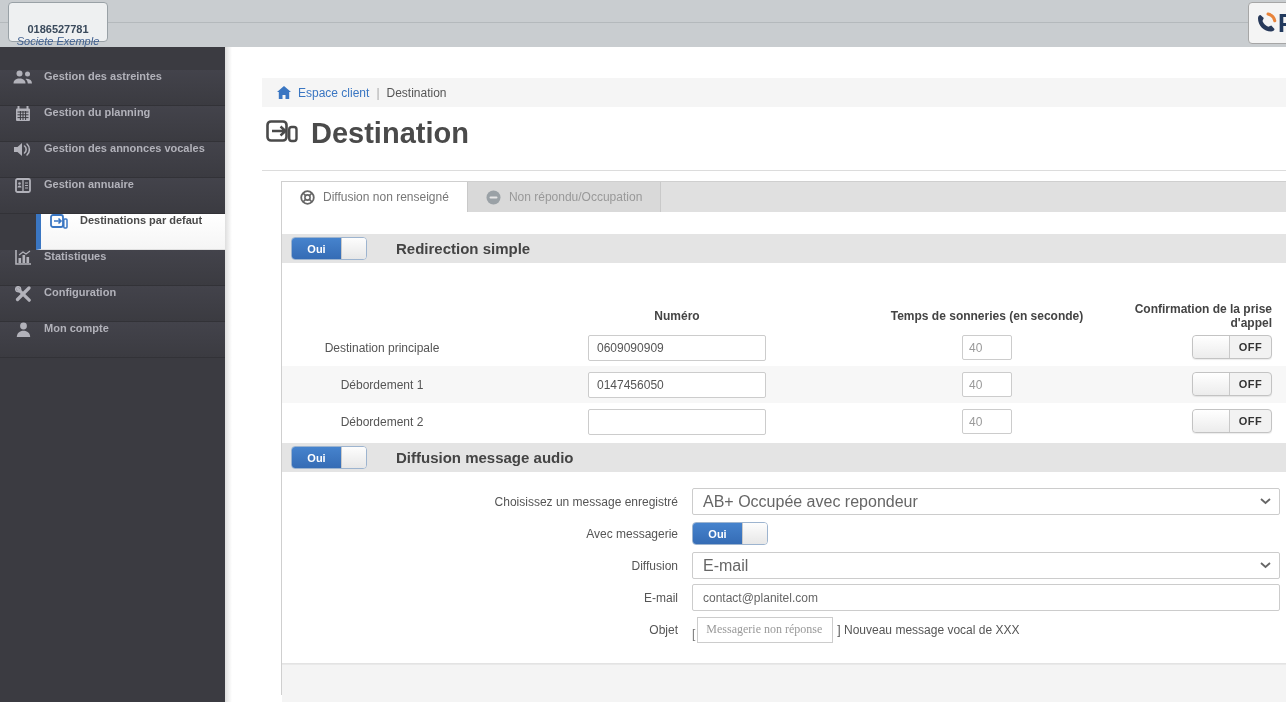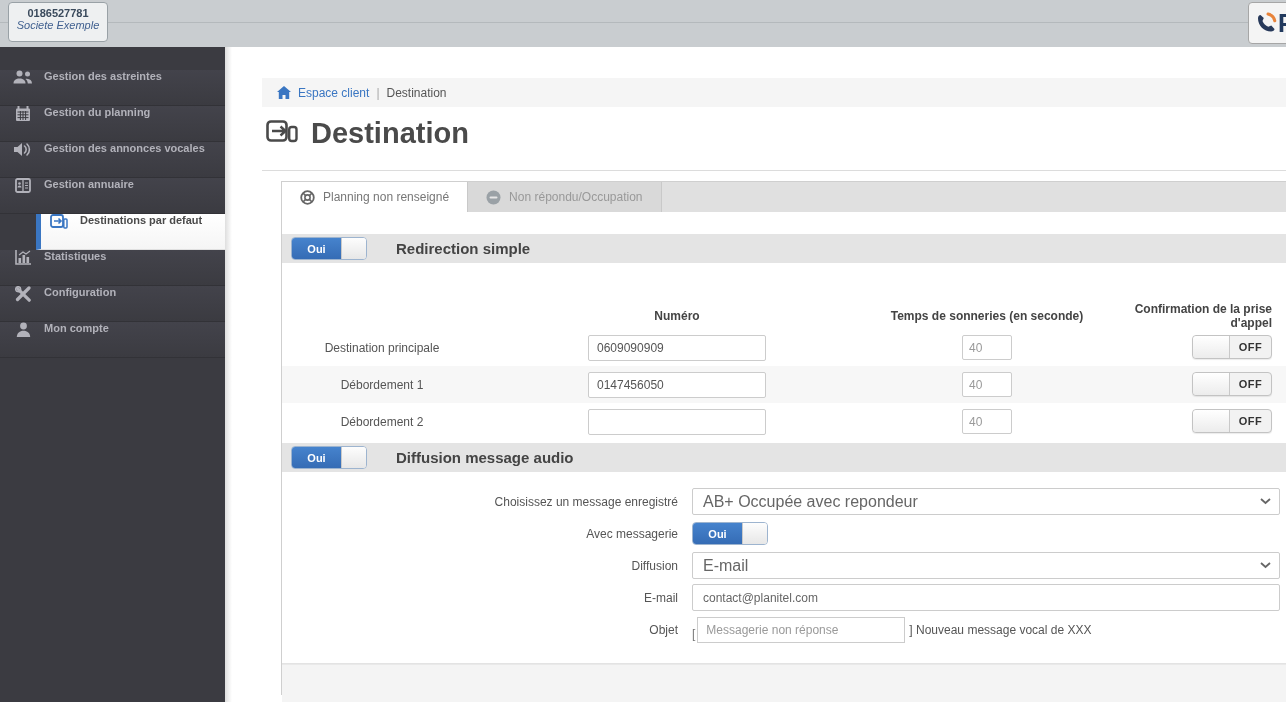--- a/index.html
+++ b/index.html
@@ -10,21 +10,21 @@
   }
 
   
   .header { position:absolute; top:0; left:0; width:100%; height:47px; background:#c9cdd0; }
   .header::after { content:""; position:absolute; top:22px; left:0; right:0; height:1px; background:#b4b9bc; }
   .account-box {
     position:absolute; top:2px; left:8px; width:100px; height:40px; z-index:3;
     background:#eef0f1; border:1px solid #99a1a6; border-radius:4px;
     text-align:center; padding-top:4px; cursor:pointer;
   }
-  .account-number { font-size:11px; font-weight:bold; color:#3a4a5c; }
+  .account-number { font-size:11px; font-weight:bold; color:#3a4a5c;margin-top:16px; }
   .account-name { font-size:11px; font-style:italic; color:#3f5f8f; }
   .logo-box {
     position:absolute; top:2px; left:1248px; width:72px; height:42px; z-index:3;
     background:#f4f4f4; border:1px solid #a6a6a6; border-radius:4px;
     display:flex; align-items:center; padding-left:6px; gap:1px; cursor:pointer;
   }
   .logo-letter { font-size:25px; font-weight:bold; color:#223a5e; line-height:1; }
 
   
   .sidebar { position:absolute; top:47px; left:0; width:225px; bottom:0; background:#3b3b41; }
@@ -119,22 +119,22 @@
   .select-wrap { position:relative; width:588px; height:27px; }
   .form-select {
     width:100%; height:27px; border:1px solid #ccc; border-radius:2px; background:#fff;
     color:#666; font-size:16px; padding:0 10px; appearance:none; -webkit-appearance:none;
     font-family:inherit; cursor:pointer;
   }
   .chev { position:absolute; right:9px; top:10px; pointer-events:none; display:flex; }
   .text-input { width:588px; height:27px; border:1px solid #ccc; border-radius:2px;
     color:#666; font-size:12px; padding:0 10px; font-family:inherit; background:#fff; }
   .bracket { color:#777; font-size:12px; align-self:flex-end; padding-bottom:2px; }
-  .objet-input { width:208px; height:26px; border:1px solid #ccc; color:#999; font-size:12px;
-    padding:0 8px; margin:0 2px; font-family:Liberation Sans, sans-serif; background:#fff; }
+  .objet-input { width:136px; height:26px; border:1px solid #ccc; color:#999; font-size:12px;
+    padding:0 8px; margin:0 2px; font-family:Liberation Serif, serif; background:#fff; }
   .objet-suffix { font-size:12px; color:#555; margin-left:2px; }
 
   .form-divider { border-top:1px solid #e3e3e3; margin-top:15px; flex:none; }
   .panel-spacer { flex:1; }
   .panel-footer { height:38px; background:#f4f4f4; border-top:1px solid #e9e9e9; flex:none; }
 </style>
 </head>
 <body>
 
 <div class="header"></div>
@@ -281,21 +281,21 @@
 
     <div class="tabstrip">
       <div class="tab active">
         <span class="ticon">
           <svg width="15" height="15" viewBox="0 0 15 15" fill="none" stroke="currentColor">
               <circle cx="7.5" cy="7.5" r="6.3" stroke-width="1.8"></circle>
               <circle cx="7.5" cy="7.5" r="2.6" stroke-width="1.6"></circle>
               <path d="M3 3l2.6 2.6M12 3L9.4 5.6M3 12l2.6-2.6M12 12L9.4 9.4" stroke-width="1.6"></path>
             </svg>
         </span>
-        <span>Planning non renseigné</span>
+        <span>Diffusion non renseigné</span>
       </div>
       <div class="tab inactive">
         <span class="ticon">
           <svg width="15" height="15" viewBox="0 0 15 15">
               <circle cx="7.5" cy="7.5" r="7" fill="#9aa1a6"></circle>
               <rect x="3.5" y="6.4" width="8" height="2.2" rx="1" fill="#e6e6e6"></rect>
             </svg>
         </span>
         <span>Non répondu/Occupation</span>
       </div>

